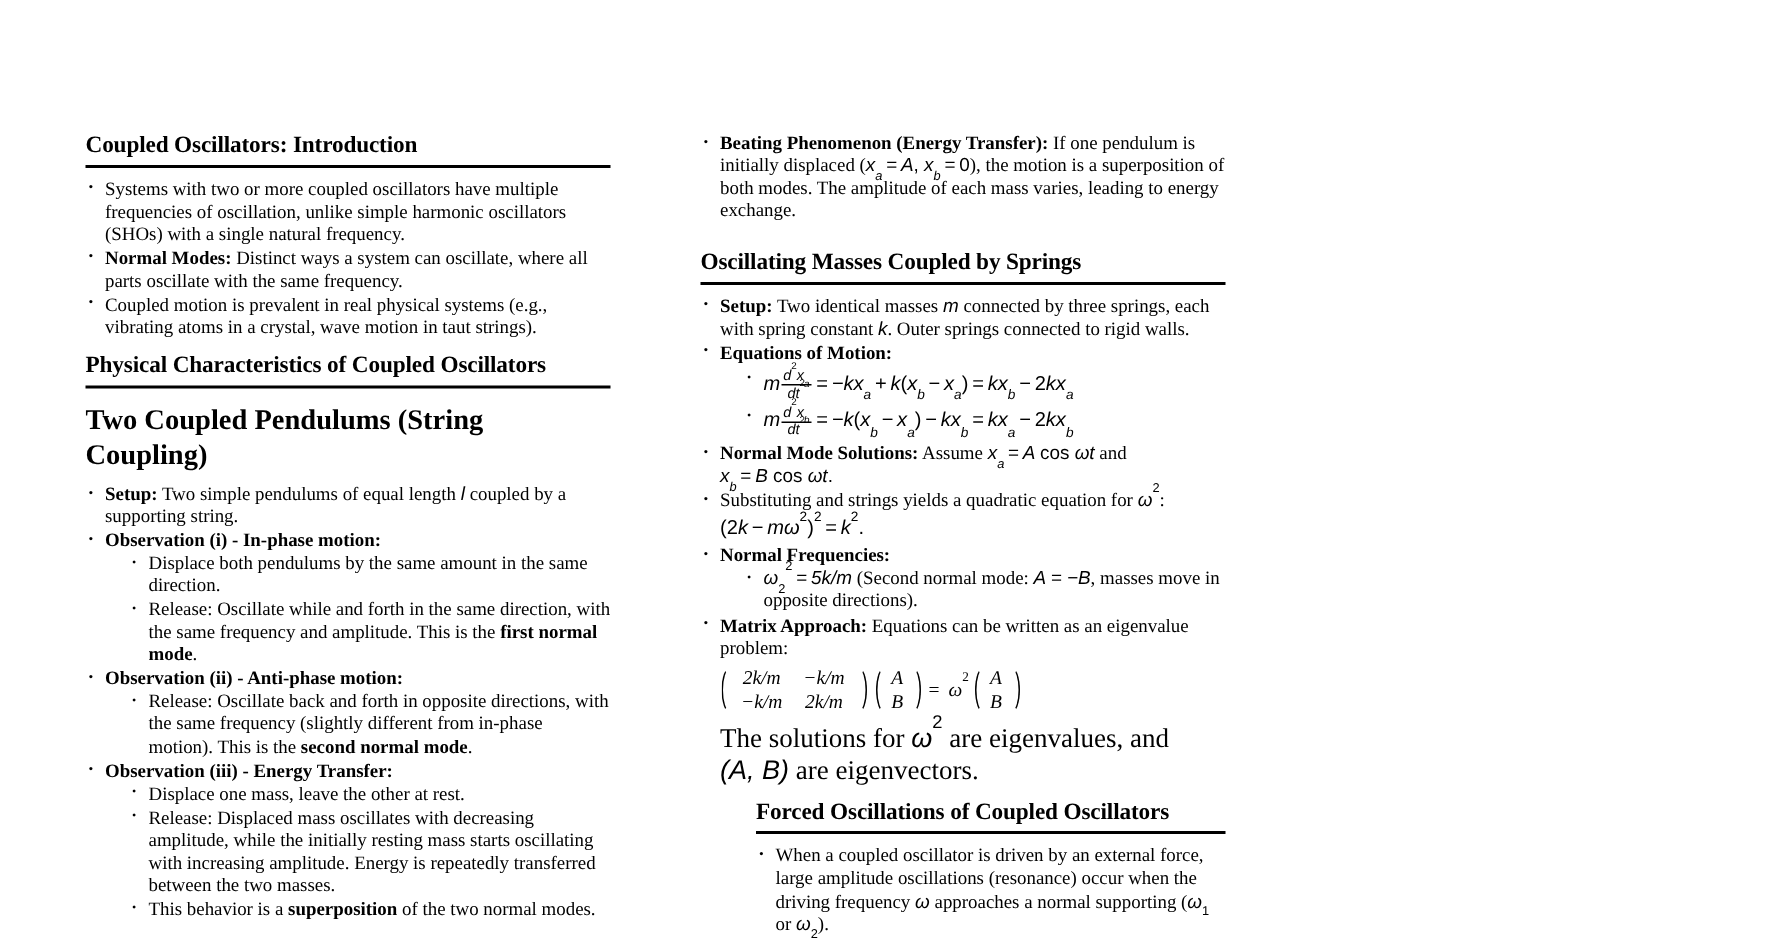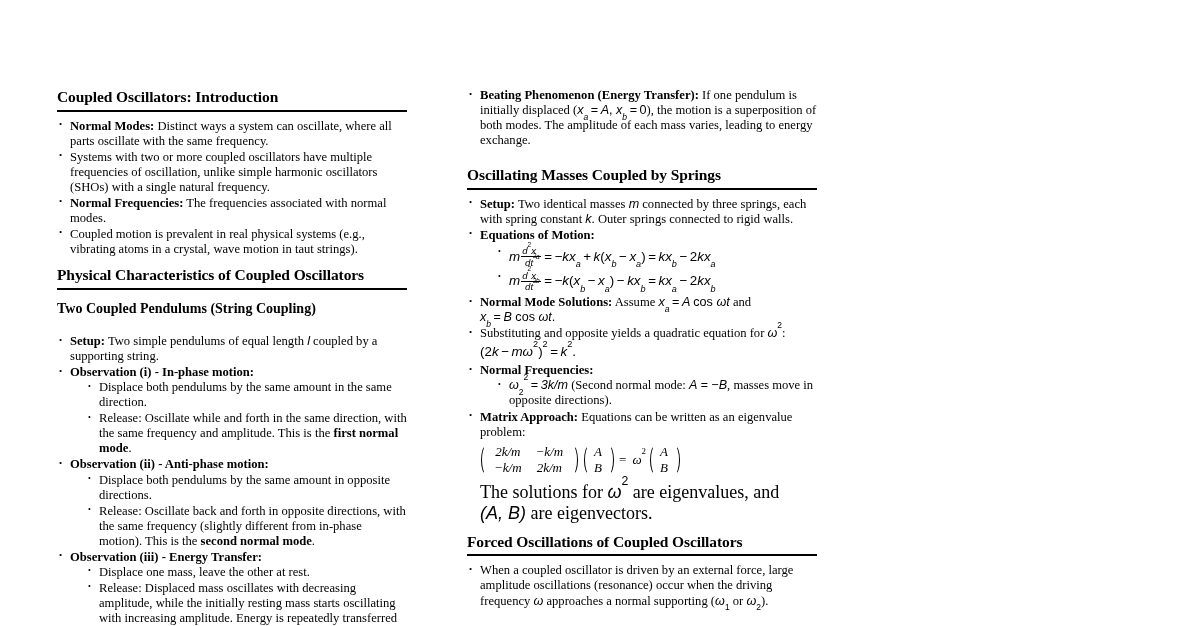--- a/index.html
+++ b/index.html
@@ -41,23 +41,23 @@
     padding: 0;
     line-height: 1.2;
     letter-spacing: -0.1px;
   }
   .rule {
     border-bottom: 2.2px solid #000;
     margin: 0 0 7px 0;
     width: 100%;
   }
   h2.sub-title {
-    font-size: 14px;
+    font-size: 19px;
     font-weight: bold;
-    margin: 10px 0 17px 0;
+    margin: 10px 0 6px 0;
     padding: 0;
     line-height: 1.25;
   }
   .sec-block { margin-bottom: 9px; }
   .sec-block.tight { margin-bottom: 4px; }
 
   
   ul {
     list-style: none;
     margin: 0;
@@ -208,29 +208,25 @@
 <div class="page">
   <div class="columns">
 
     <div class="col">
 
       <div class="sec-block">
         <h1 class="sec-title">Coupled Oscillators: Introduction</h1>
         <div class="rule"></div>
         <ul>
           <li>
+            <span>Systems with two or more coupled oscillators have multiple frequencies of oscillation, unlike simple harmonic oscillators (SHOs) with a single natural frequency.</span>
+          </li>
+          <li>
             <b>Normal Modes:</b>
             <span>Distinct ways a system can oscillate, where all parts oscillate with the same frequency.</span>
-          </li>
-          <li>
-            <span>Systems with two or more coupled oscillators have multiple frequencies of oscillation, unlike simple harmonic oscillators (SHOs) with a single natural frequency.</span>
-          </li>
-          <li>
-            <b>Normal Frequencies:</b>
-            <span>The frequencies associated with normal modes.</span>
           </li>
           <li>
             <span>Coupled motion is prevalent in real physical systems (e.g., vibrating atoms in a crystal, wave motion in taut strings).</span>
           </li>
         </ul>
       </div>
 
       <div class="sec-block tight">
         <h1 class="sec-title">Physical Characteristics of Coupled Oscillators</h1>
         <div class="rule"></div>
@@ -253,23 +249,20 @@
               <li>
                 <span>Release: Oscillate while and forth in the same direction, with the same frequency and amplitude. This is the</span>
                 <b>first normal mode</b><span>.</span>
               </li>
             </ul>
           </li>
 
           <li>
             <b>Observation (ii) - Anti-phase motion:</b>
             <ul class="nested">
-              <li>
-                <span>Displace both pendulums by the same amount in opposite directions.</span>
-              </li>
               <li>
                 <span>Release: Oscillate back and forth in opposite directions, with the same frequency (slightly different from in-phase motion). This is the</span>
                 <b>second normal mode</b><span>.</span>
               </li>
             </ul>
           </li>
 
           <li>
             <b>Observation (iii) - Energy Transfer:</b>
             <ul class="nested">
@@ -327,32 +320,32 @@
 
           <li>
             <b>Normal Mode Solutions:</b>
             <span>Assume</span>
             <span class="m"><span>x</span><sub>a</sub><span class="op">=</span><span>A</span> <span class="up">cos</span> <span>ωt</span></span>
             <span>and</span>
             <span class="m"><span>x</span><sub>b</sub><span class="op">=</span><span>B</span> <span class="up">cos</span> <span>ωt</span><span class="up">.</span></span>
           </li>
 
           <li>
-            <span>Substituting and opposite yields a quadratic equation for</span>
+            <span>Substituting and strings yields a quadratic equation for</span>
             <span class="m">ω<sup class="n">2</sup></span><span>:</span>
             <div class="display-math">
               <span class="m"><span class="up">(</span><span class="num">2</span><span>k</span><span class="op">−</span><span>mω</span><sup class="n">2</sup><span class="up">)</span><sup class="n">2</sup><span class="op">=</span><span>k</span><sup class="n">2</sup><span class="up">.</span></span>
             </div>
           </li>
 
           <li>
             <b>Normal Frequencies:</b>
             <ul class="nested">
               <li>
-                <span class="m"><span>ω</span><sub class="n">2</sub><sup class="n">2</sup><span class="op">=</span><span>3k/m</span></span>
+                <span class="m"><span>ω</span><sub class="n">2</sub><sup class="n">2</sup><span class="op">=</span><span>5k/m</span></span>
                 <span>(Second normal mode:</span>
                 <span class="m">A = −B</span><span>, masses move in opposite directions).</span>
               </li>
             </ul>
           </li>
 
           <li>
             <b>Matrix Approach:</b>
             <span>Equations can be written as an eigenvalue problem:</span>
 
@@ -406,21 +399,21 @@
               <span>The solutions for</span>
               <span class="m"><span>ω</span><sup class="n">2</sup></span>
               <span>are eigenvalues, and</span>
               <span class="m">(A, B)</span>
               <span>are eigenvectors.</span>
             </div>
           </li>
         </ul>
       </div>
 
-      <div class="sec-block" style="margin-top:8px;">
+      <div class="sec-block" style="margin-top:8px;margin-left:37px;">
         <h1 class="sec-title">Forced Oscillations of Coupled Oscillators</h1>
         <div class="rule"></div>
         <ul>
           <li>
             <span>When a coupled oscillator is driven by an external force, large amplitude oscillations (resonance) occur when the driving frequency</span>
             <span class="m">ω</span>
             <span>approaches a normal supporting (</span><span class="m"><span>ω</span><sub class="n">1</sub></span>
             <span>or</span>
             <span class="m"><span>ω</span><sub class="n">2</sub></span><span>).</span>
           </li>

